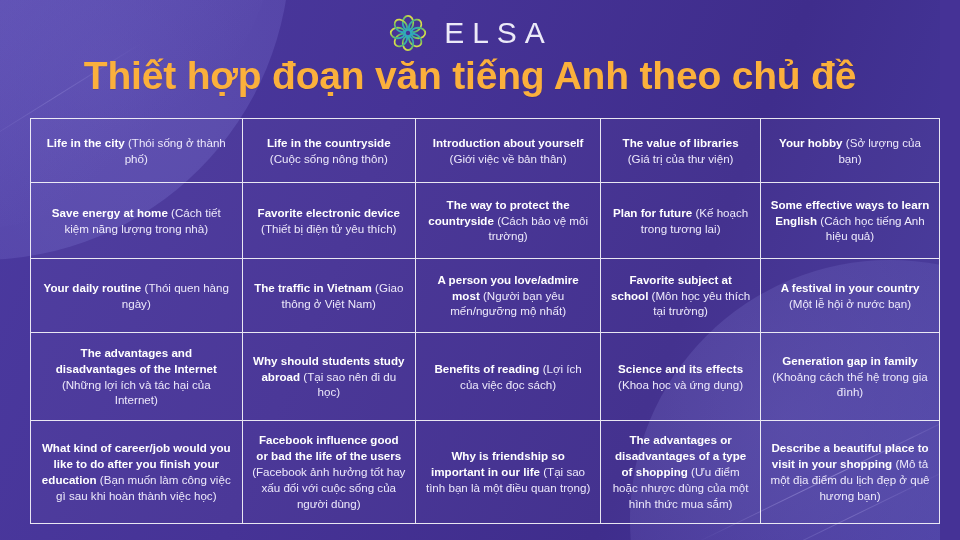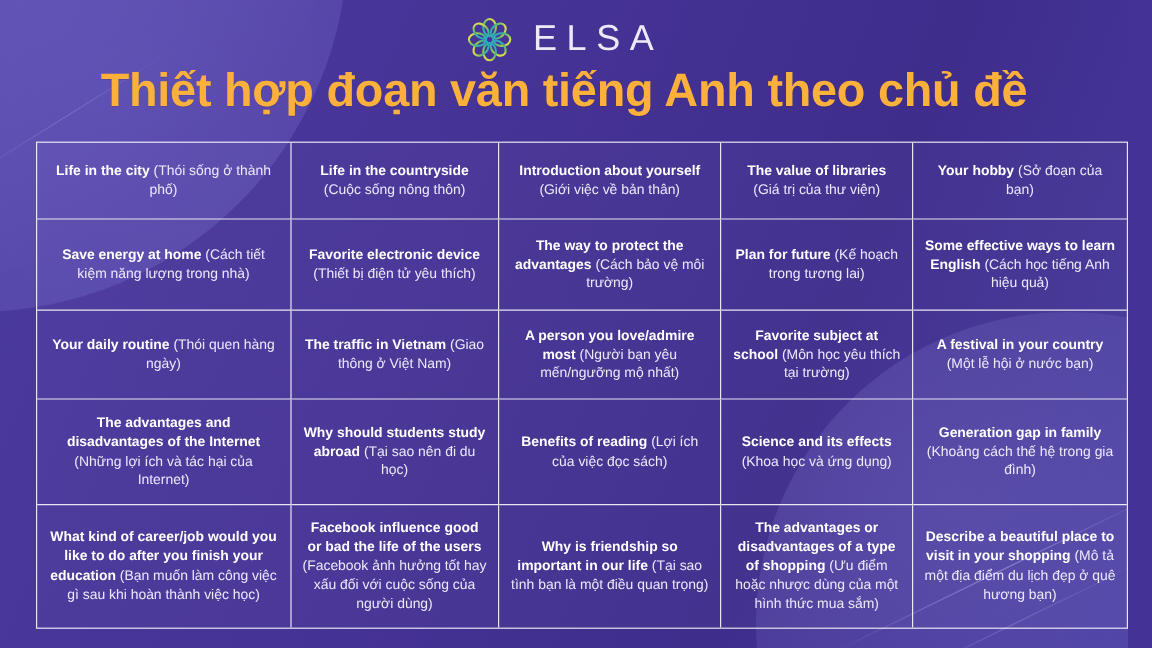--- a/index.html
+++ b/index.html
@@ -164,26 +164,26 @@
       <col style="width:20.4%">
       <col style="width:17.6%">
       <col style="width:19.6%">
     </colgroup>
     <tbody>
       <tr class="r0">
         <td><span class="en">Life in the city</span> <span class="vi">(Thói sống ở thành phố)</span></td>
         <td><span class="en">Life in the countryside</span> <span class="vi">(Cuộc sống nông thôn)</span></td>
         <td><span class="en">Introduction about yourself</span> <span class="vi">(Giới việc về bản thân)</span></td>
         <td><span class="en">The value of libraries</span> <span class="vi">(Giá trị của thư viện)</span></td>
-        <td><span class="en">Your hobby</span> <span class="vi">(Sở đoạn của bạn)</span></td>
+        <td><span class="en">Your hobby</span> <span class="vi">(Sở lượng của bạn)</span></td>
       </tr>
       <tr class="r1">
         <td><span class="en">Save energy at home</span> <span class="vi">(Cách tiết kiệm năng lượng trong nhà)</span></td>
         <td><span class="en">Favorite electronic device</span> <span class="vi">(Thiết bị điện tử yêu thích)</span></td>
-        <td><span class="en">The way to protect the advantages</span> <span class="vi">(Cách bảo vệ môi trường)</span></td>
+        <td><span class="en">The way to protect the countryside</span> <span class="vi">(Cách bảo vệ môi trường)</span></td>
         <td><span class="en">Plan for future</span> <span class="vi">(Kế hoạch trong tương lai)</span></td>
         <td><span class="en">Some effective ways to learn English</span> <span class="vi">(Cách học tiếng Anh hiệu quả)</span></td>
       </tr>
       <tr class="r2">
         <td><span class="en">Your daily routine</span> <span class="vi">(Thói quen hàng ngày)</span></td>
         <td><span class="en">The traffic in Vietnam</span> <span class="vi">(Giao thông ở Việt Nam)</span></td>
         <td><span class="en">A person you love/admire most</span> <span class="vi">(Người bạn yêu mến/ngưỡng mộ nhất)</span></td>
         <td><span class="en">Favorite subject at school</span> <span class="vi">(Môn học yêu thích tại trường)</span></td>
         <td><span class="en">A festival in your country</span> <span class="vi">(Một lễ hội ở nước bạn)</span></td>
       </tr>

